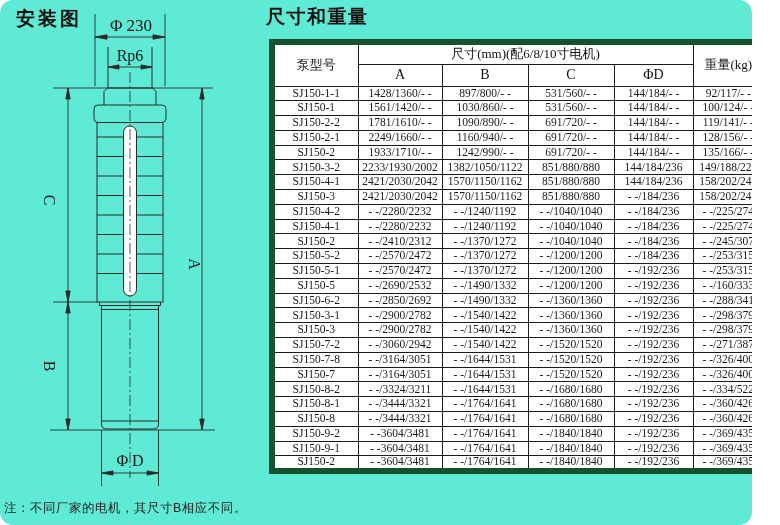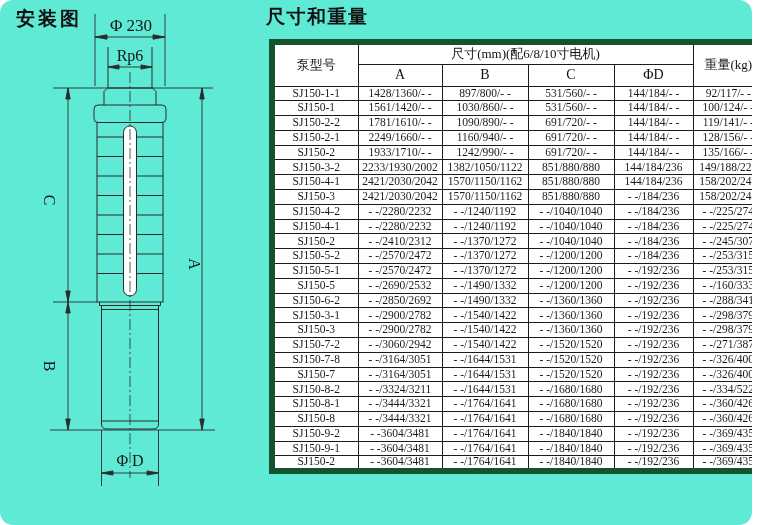--- a/index.html
+++ b/index.html
@@ -350,14 +350,15 @@
           <td>SJ150-2</td>
           <td>- -3604/3481</td>
           <td>- -/1764/1641</td>
           <td>- -/1840/1840</td>
           <td>- -/192/236</td>
           <td>- -/369/435</td>
         </tr>
       </tbody>
   </table>
 
+  <div id="note">注：不同厂家的电机，其尺寸B相应不同。</div>
 
 </div>
 
 </body></html>

